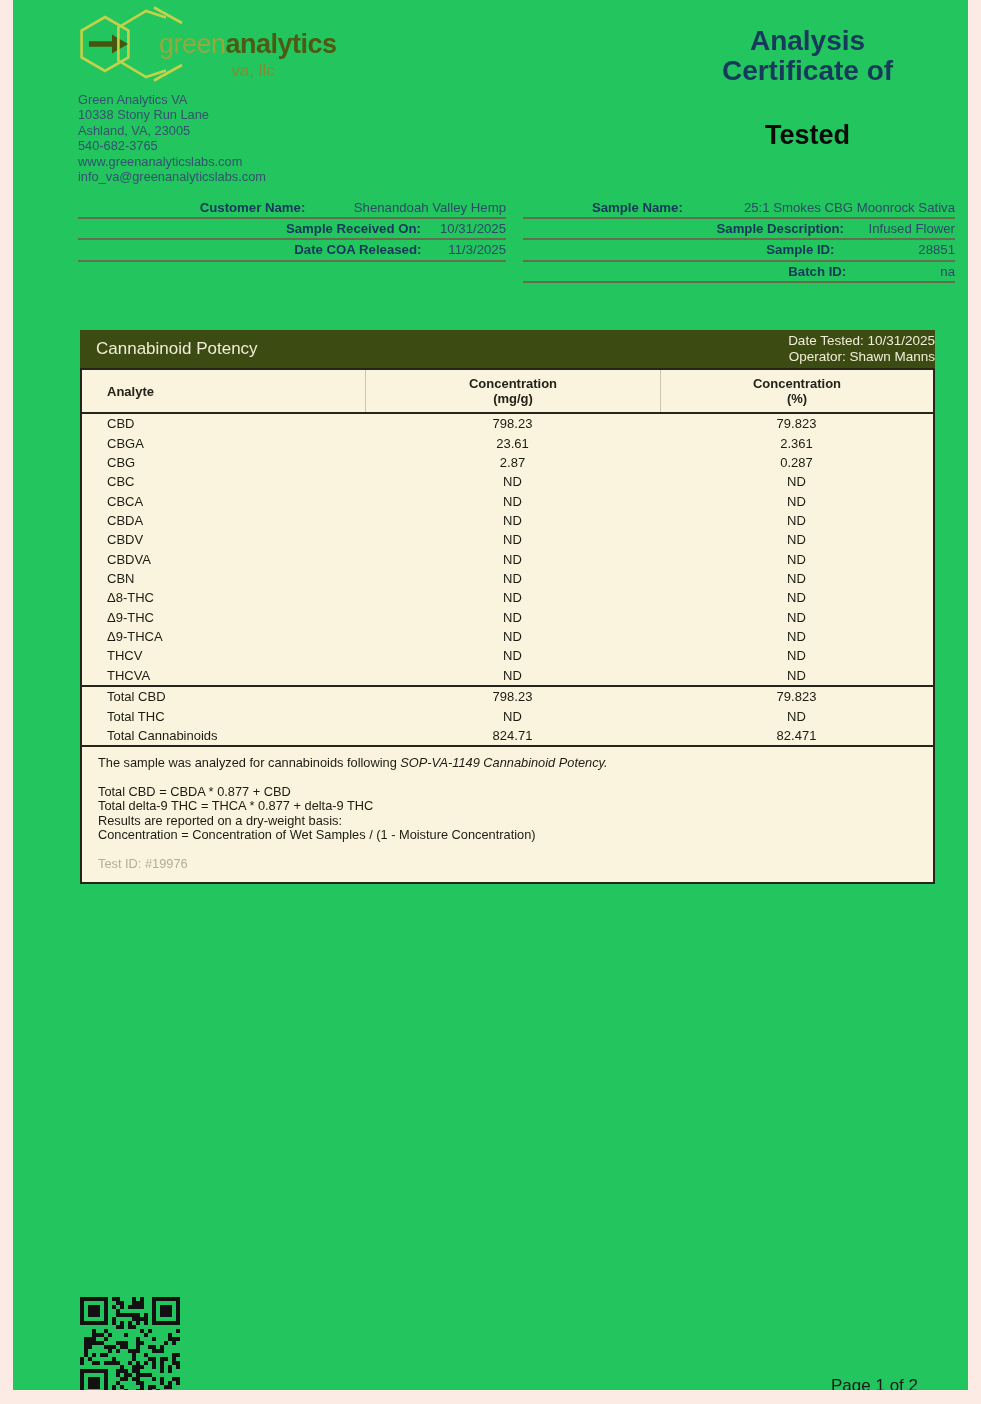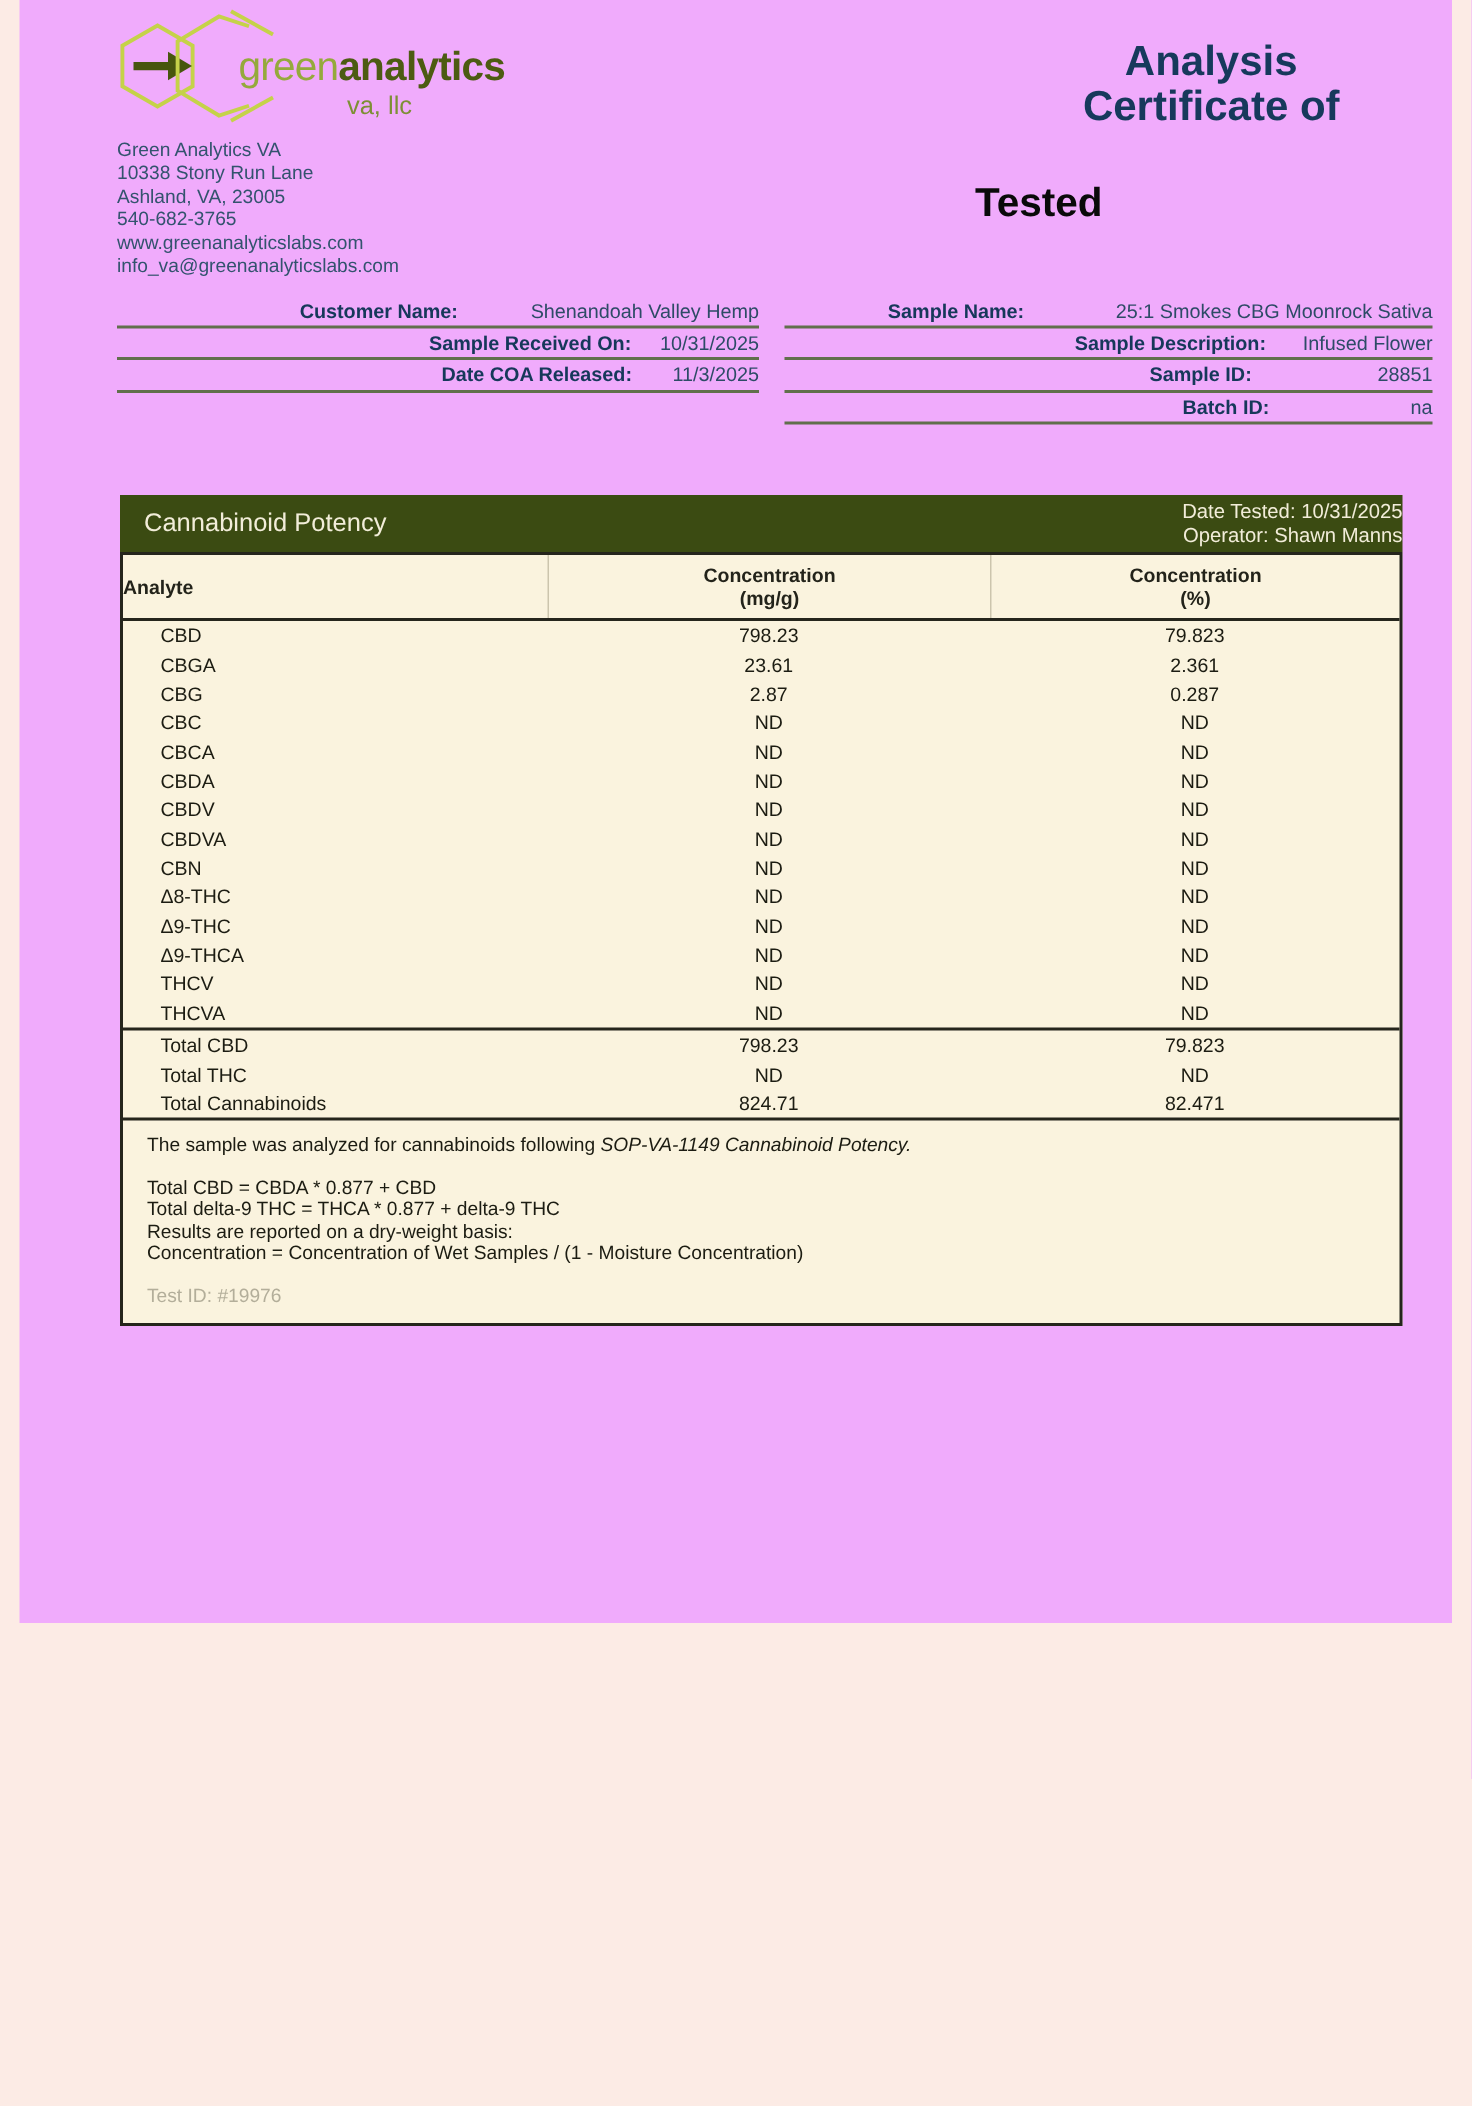--- a/index.html
+++ b/index.html
@@ -4,32 +4,32 @@
 <style>
   html,body{margin:0;padding:0;}
   body{
     width:981px;height:1404px;
     background:#fcebe5; 
     position:relative;
     font-family:"Liberation Sans", sans-serif;
     -webkit-font-smoothing:antialiased;
   }
   .paper{
-    position:absolute;left:13px;top:0;width:955px;height:1082px;
-    background:#f0abfc;overflow:hidden;
+    position:absolute;left:13px;top:0;width:955px;height:1390px;
+    background:#22c55e;overflow:hidden;
   }
   
   .logo{position:absolute;left:62px;top:6px;width:265px;height:82px;}
   .contact{position:absolute;left:65px;top:92px;color:#33536e;font-size:12.8px;line-height:15.4px;}
   .coa-title{
     position:absolute;left:637px;top:26px;width:315px;text-align:center;
     color:#17395c;font-weight:bold;font-size:28px;line-height:30px;
   }
   .tested{
-    position:absolute;left:637px;top:120px;width:315px;
+    position:absolute;left:637px;top:120px;width:315px;text-align:center;
     color:#0a0a0a;font-weight:bold;font-size:27px;
   }
   
   .info-table{position:absolute;top:198px;font-size:13.2px;}
   .info-table.left{left:65px;width:428px;}
   .info-table.right{left:510px;width:432px;}
   .info-row{
     height:19.2px;display:flex;align-items:center;
     border-bottom:2px solid #616f4c;
     justify-content:flex-end;
@@ -48,21 +48,21 @@
   .p-bar .p-title{font-size:17px;}
   .p-bar .p-meta{text-align:right;font-size:13.5px;line-height:16.5px;}
   .t-body{
     background:#faf3de;border:2px solid #25251c;box-sizing:border-box;
     color:#1c1c12;
   }
   .t-head{display:flex;height:42px;border-bottom:2px solid #25251c;
     font-weight:bold;font-size:13px;color:#23231a;}
   .t-head .hc{display:flex;flex-direction:column;justify-content:center;
     text-align:center;line-height:15px;box-sizing:border-box;}
-  .t-head .hc1{width:283px;align-items:flex-start;}
+  .t-head .hc1{width:283px;align-items:flex-start;padding-left:25px;}
   .t-head .hc2{width:295px;border-left:1px solid #ccc5ad;}
   .t-head .hc3{flex:1;border-left:1px solid #ccc5ad;}
   .t-row{display:flex;align-items:center;height:19.36px;font-size:13px;}
   .t-row .c1{width:283px;padding-left:25px;box-sizing:border-box;}
   .t-row .c2{width:295px;text-align:center;}
   .t-row .c3{flex:1;text-align:center;}
   .sep{border-top:2.5px solid #25251c;height:0;}
   .notes{padding:9px 4px 10px 16px;font-size:12.8px;line-height:14.6px;}
   .notes .gap{height:14px;}
   .notes .italic{font-style:italic;}

